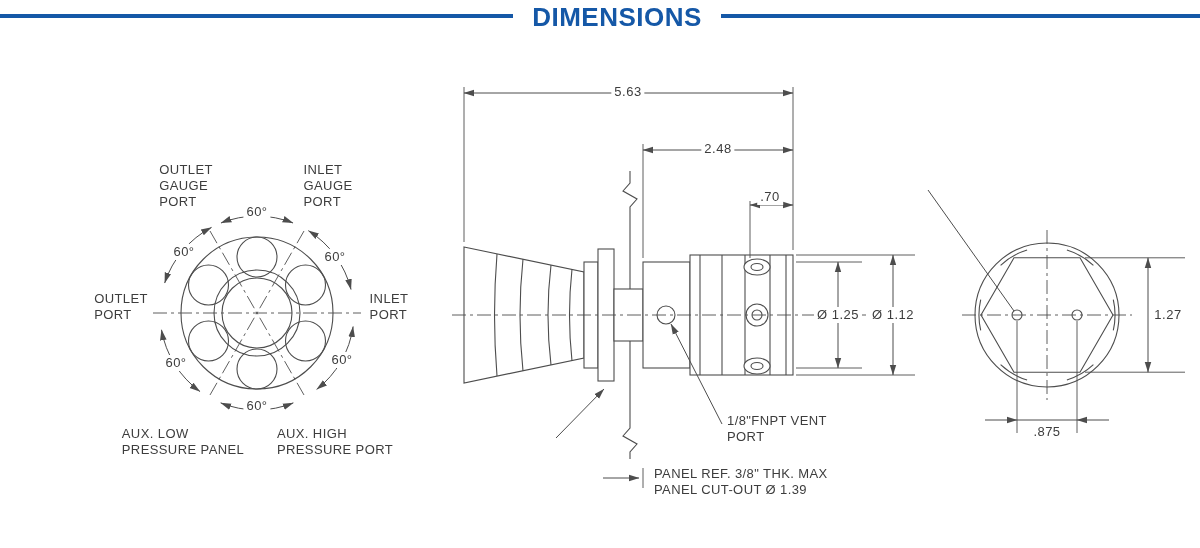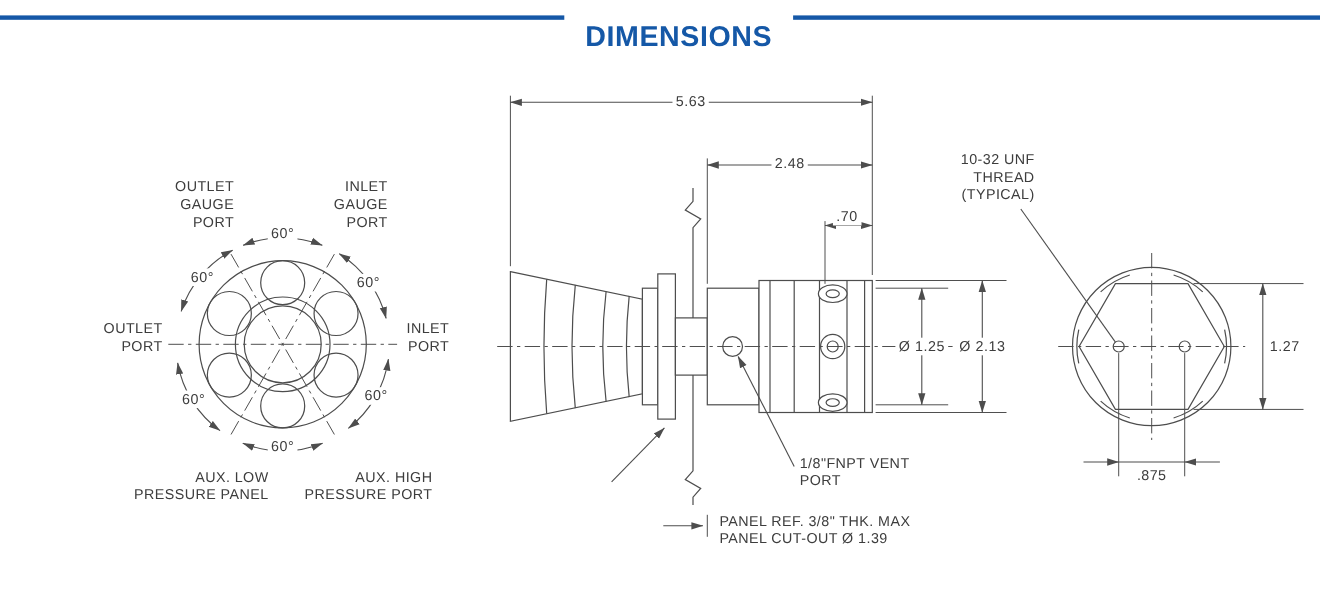--- a/index.html
+++ b/index.html
@@ -1,25 +1,25 @@
 <!DOCTYPE html>
 <html><head>
 <meta charset="utf-8">
 <style>
   html,body{margin:0;padding:0;background:#fff;}
   .stage{position:relative;width:1200px;height:548px;background:#fff;
          font-family:"Liberation Sans",sans-serif;overflow:hidden;}
   .stage svg{position:absolute;left:0;top:0;}
-  .lbl{position:absolute;transform:translate(-50%,-50%);text-align:right;
+  .lbl{position:absolute;transform:translate(-50%,-50%);text-align:left;
        font-size:13px;line-height:16px;color:#3d3d3d;letter-spacing:.4px;
        white-space:pre-line;}
   .tl{transform:none;text-align:left;}
   .dim{background:#fff;padding:0 3px;letter-spacing:.5px;}
   .title{position:absolute;transform:translateX(-50%);font-size:26px;font-weight:bold;
-         color:#1558a7;letter-spacing:.5px;white-space:nowrap;margin-top:16px;}
+         color:#1558a7;letter-spacing:.5px;white-space:nowrap;}
   .rule{position:absolute;height:4px;background:#1558a7;}
 </style>
 </head>
 <body>
 
 <div class="stage">
 
   <div class="rule" style="left:0;top:14px;width:513px"></div>
   <div class="rule" style="left:721px;top:14px;width:479px"></div>
   <div class="title" style="left:617px;top:2px">DIMENSIONS</div>
@@ -178,25 +178,22 @@
   <div class="lbl dim" style="left:184px;top:252px">60°</div>
   <div class="lbl dim" style="left:335px;top:257px">60°</div>
   <div class="lbl dim" style="left:176px;top:363px">60°</div>
   <div class="lbl dim" style="left:342px;top:360px">60°</div>
   <div class="lbl dim" style="left:257px;top:406px">60°</div>
 
   <div class="lbl dim" style="left:628px;top:92px">5.63</div>
   <div class="lbl dim" style="left:718px;top:149px">2.48</div>
   <div class="lbl dim" style="left:770px;top:197px">.70</div>
   <div class="lbl dim" style="left:838px;top:315px">Ø 1.25</div>
-  <div class="lbl dim" style="left:893px;top:315px">Ø 2.13</div>
+  <div class="lbl dim" style="left:893px;top:315px">Ø 1.12</div>
   <div class="lbl tl" style="left:727px;top:413px">1/8"FNPT VENT
 PORT</div>
   <div class="lbl tl" style="left:654px;top:466px">PANEL REF. 3/8" THK. MAX
 PANEL CUT-OUT  Ø 1.39</div>
 
-  <div class="lbl" style="left:907px;top:161px">10-32 UNF
-THREAD
-(TYPICAL)</div>
   <div class="lbl dim" style="left:1168px;top:315px">1.27</div>
   <div class="lbl" style="left:1047px;top:432px">.875</div>
 
 </div>
 
 </body></html>

